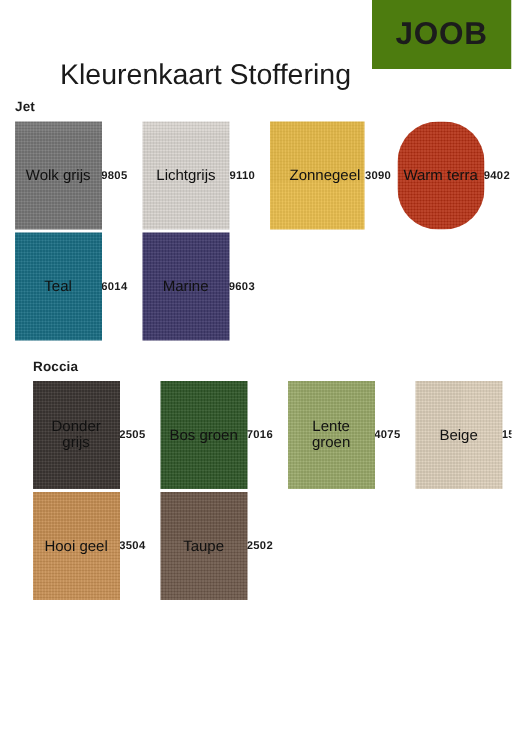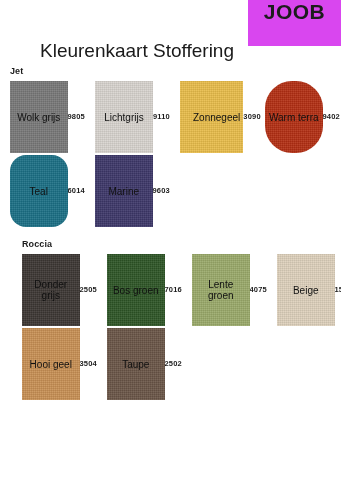--- a/index.html
+++ b/index.html
@@ -20,22 +20,23 @@
   .header {
     position: relative;
     height: 66px;
   }
   .logo-box {
     position: absolute;
     right: 0;
     top: 0;
     width: 93px;
     height: 46px;
-    background: #d946ef;
-    display: flex;
+    background: #4d7c0f;
+    display: flex;
+    align-items: center;
     justify-content: center;
   }
   .logo-text {
     font-size: 21px;
     font-weight: 700;
     letter-spacing: 0.5px;
     color: #1c1c1c;
     font-family: "Liberation Sans", sans-serif;
   }
   .page-title {
@@ -138,21 +139,21 @@
         </div>
         <div class="swatch-cell">
           <div class="swatch" style="background-color: rgb(179, 46, 18); border-radius: 27px;">
             <span class="swatch-label">Warm terra</span>
           </div>
           <div class="swatch-code">9402</div>
         </div>
       </div>
       <div class="swatch-row">
         <div class="swatch-cell">
-          <div class="swatch" style="background-color: rgb(26, 111, 133); border-radius: 16px;">
+          <div class="swatch" style="background-color: rgb(26, 111, 133);">
             <span class="swatch-label">Teal</span>
           </div>
           <div class="swatch-code">6014</div>
         </div>
         <div class="swatch-cell">
           <div class="swatch" style="background-color: rgb(61, 55, 105);">
             <span class="swatch-label">Marine</span>
           </div>
           <div class="swatch-code">9603</div>
         </div>

